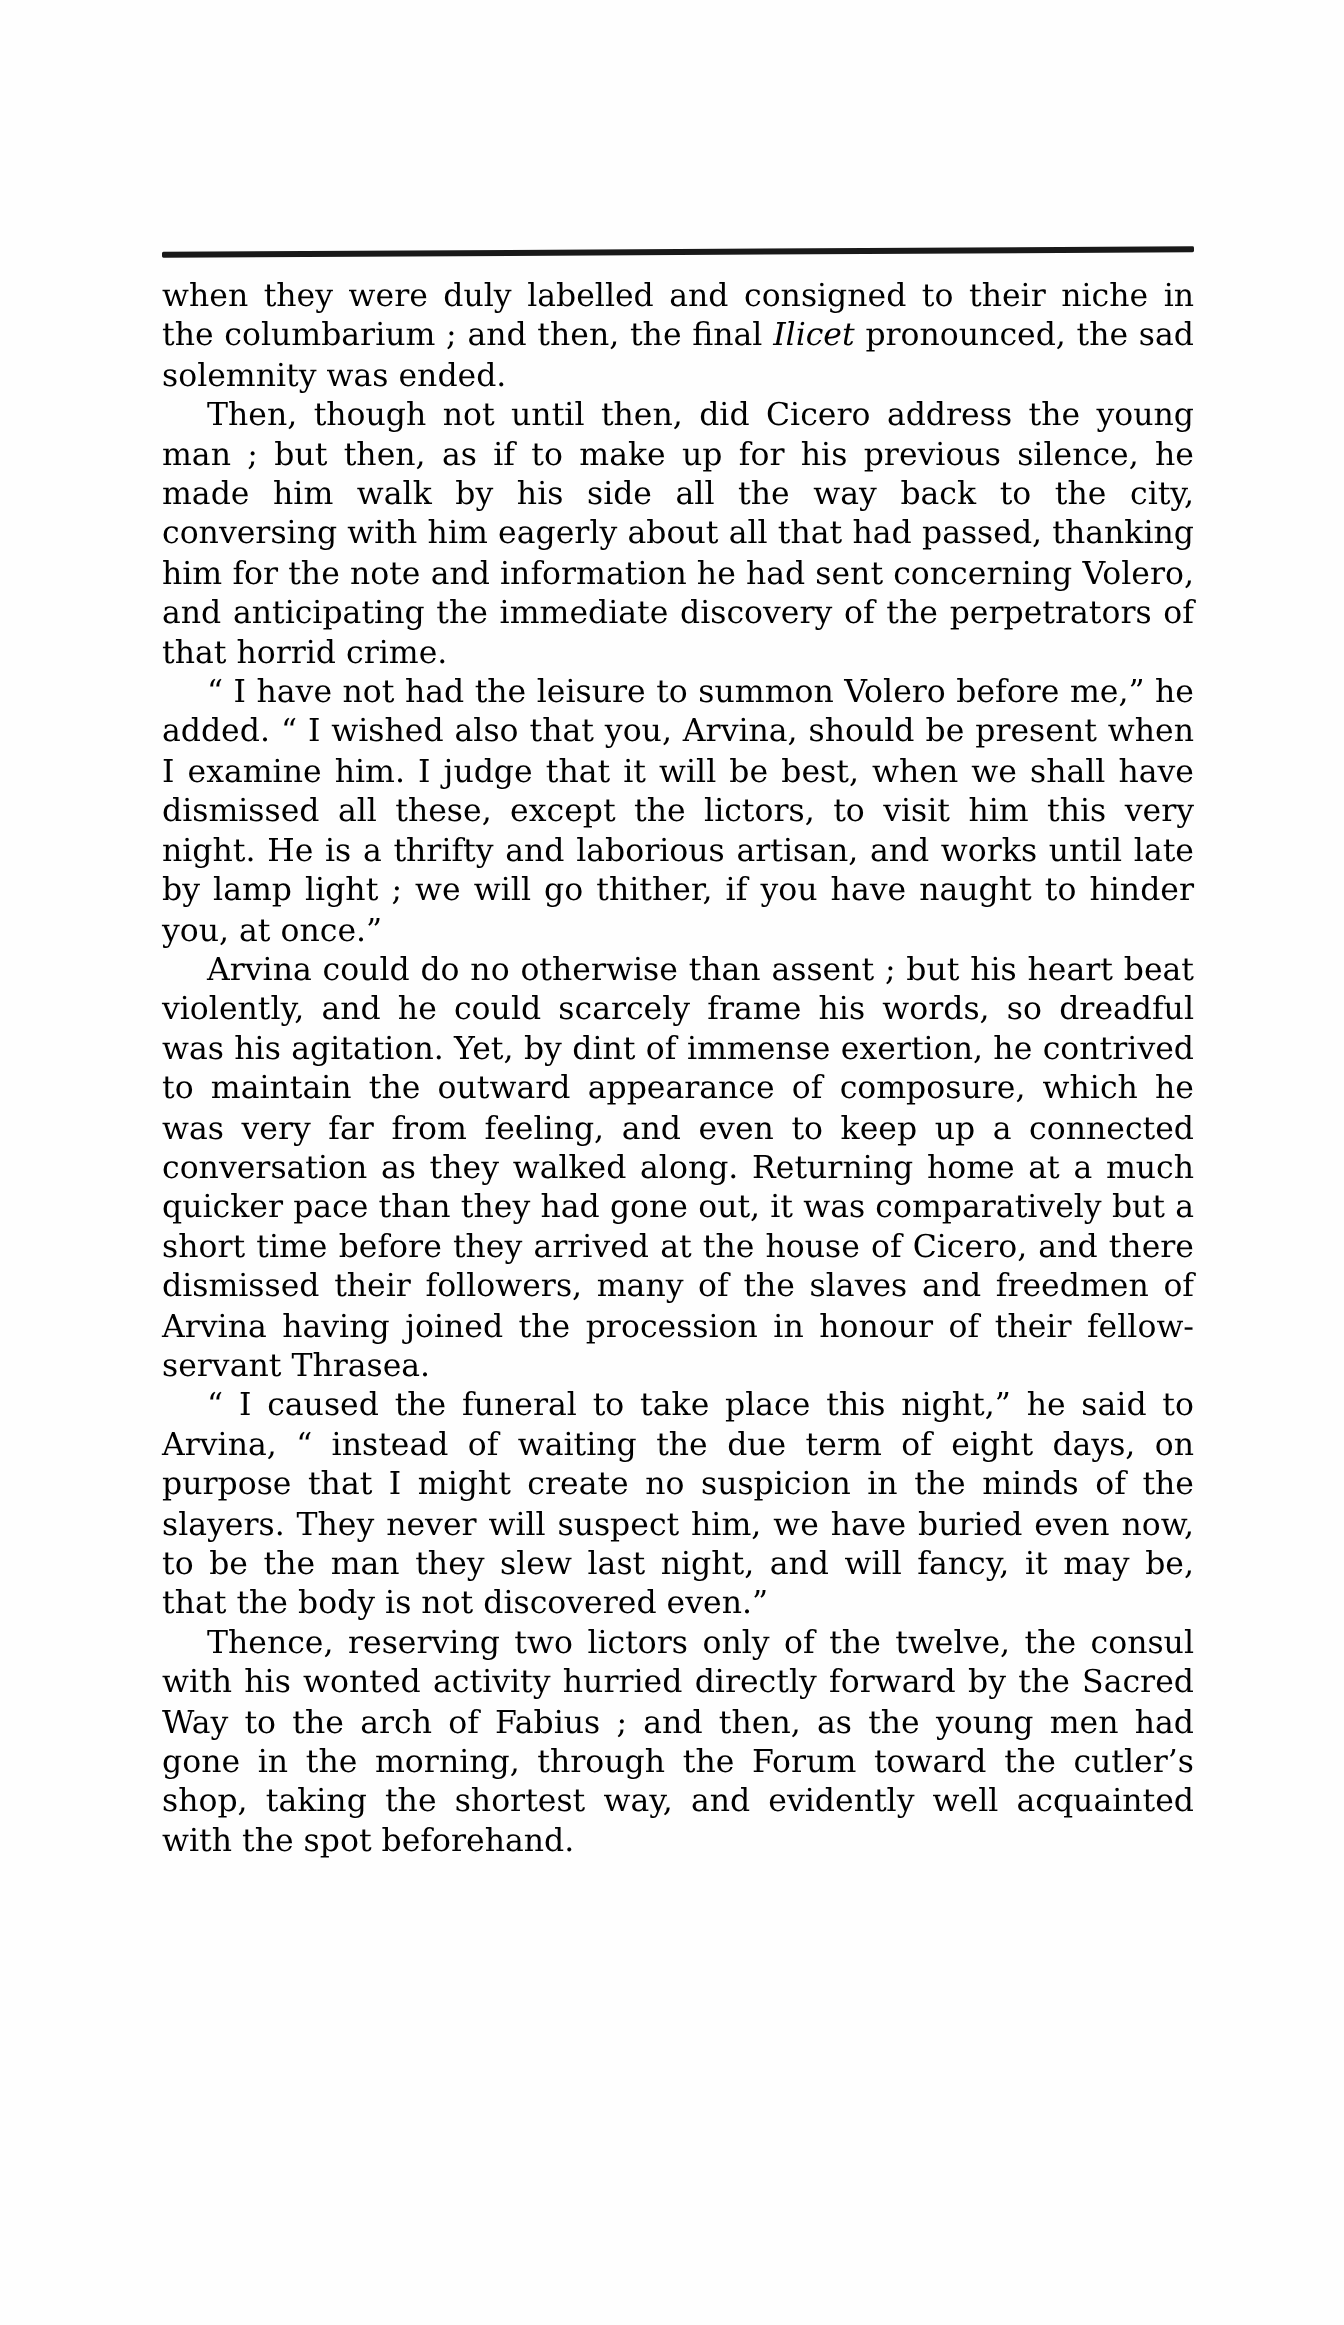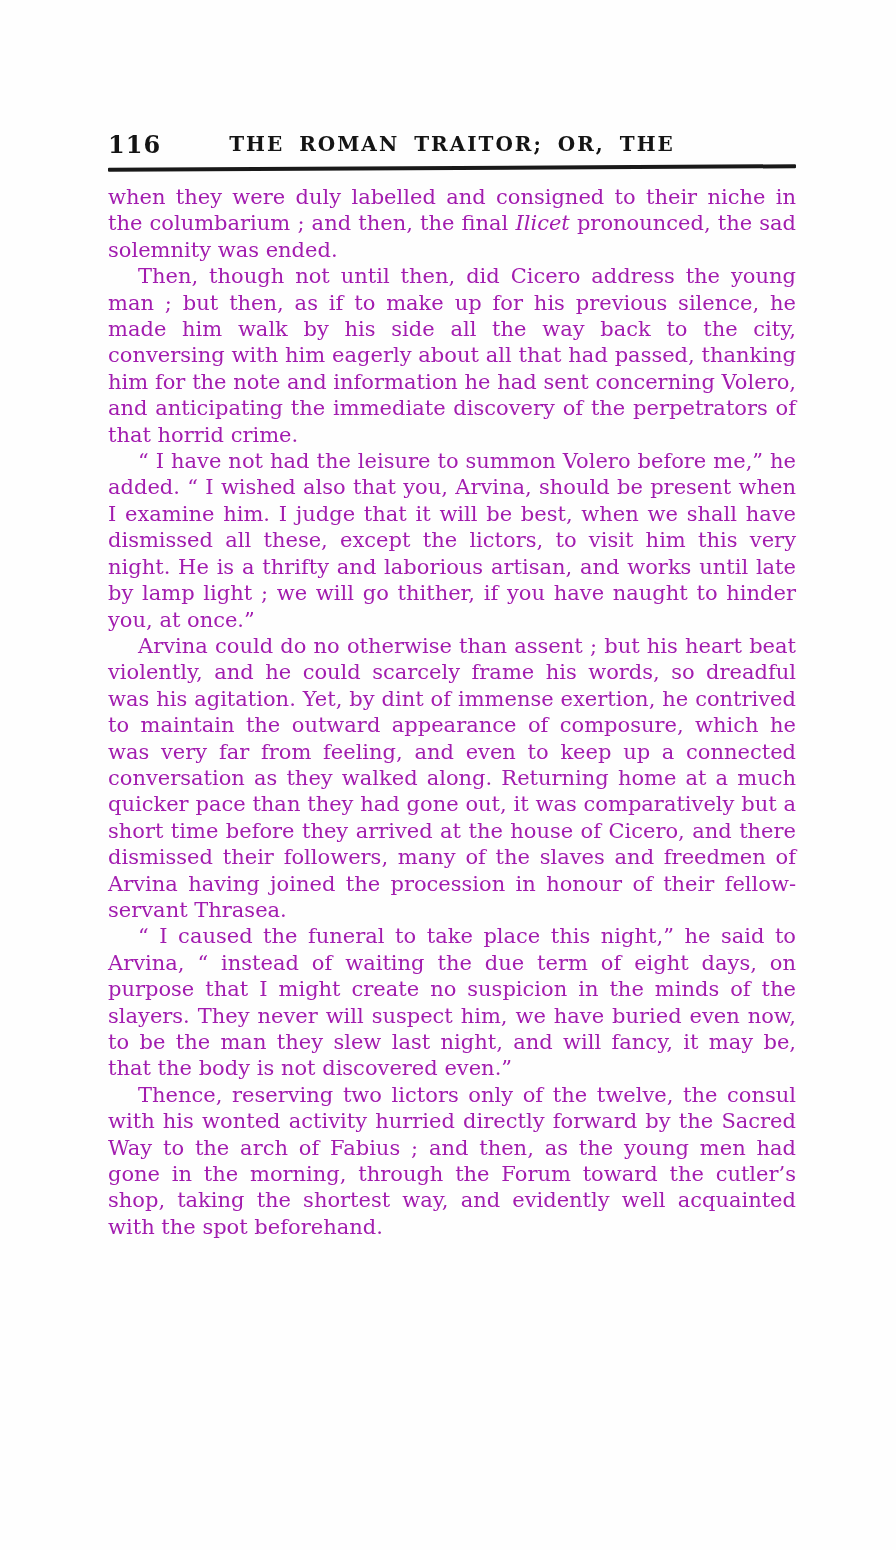--- a/index.html
+++ b/index.html
@@ -56,43 +56,39 @@
     border-radius: 1px;
   }
   .page-body {
     position: absolute;
     top: 184px;
     left: 108px;
     width: 688px;
     font-size: 21px;
     line-height: 26.4px;
     text-align: justify;
-    color: #a21caf;
+    color: #000000;
   }
   .page-body p {
     margin: 0;
     padding: 0;
     text-indent: 30px;
   }
   .page-body p.no-indent {
     text-indent: 0;
   }
   .page-body i {
     font-style: italic;
   }
 </style>
 </head>
 <body>
 
 <div class="page">
 
-  <header class="page-header">
-    <span class="page-number">116</span>
-    <span class="running-title">THE ROMAN TRAITOR; OR, THE</span>
-  </header>
 
   <div class="header-rule"></div>
 
   <main class="page-body">
 
     <p class="no-indent"><span>when they were duly labelled and consigned to their niche in the columbarium ; and then, the final </span><i>Ilicet</i><span> pronounced, the sad solemnity was ended.</span></p>
 
     <p>Then, though not until then, did Cicero address the young man ; but then, as if to make up for his previous silence, he made him walk by his side all the way back to the city, conversing with him eagerly about all that had passed, thanking him for the note and information he had sent concerning Volero, and anticipating the immediate discovery of the perpetrators of that horrid crime.</p>
 
     <p>“ I have not had the leisure to summon Volero before me,” he added. “ I wished also that you, Arvina, should be present when I examine him. I judge that it will be best, when we shall have dismissed all these, except the lictors, to visit him this very night. He is a thrifty and laborious artisan, and works until late by lamp light ; we will go thither, if you have naught to hinder you, at once.”</p>

